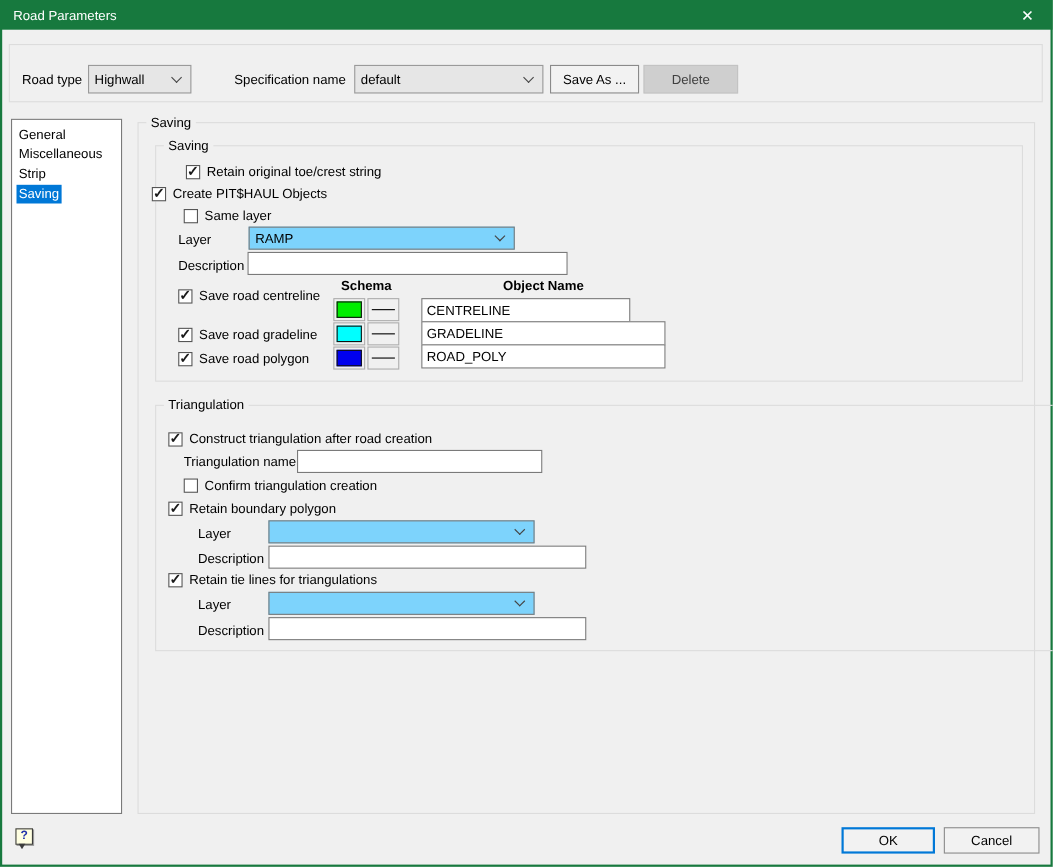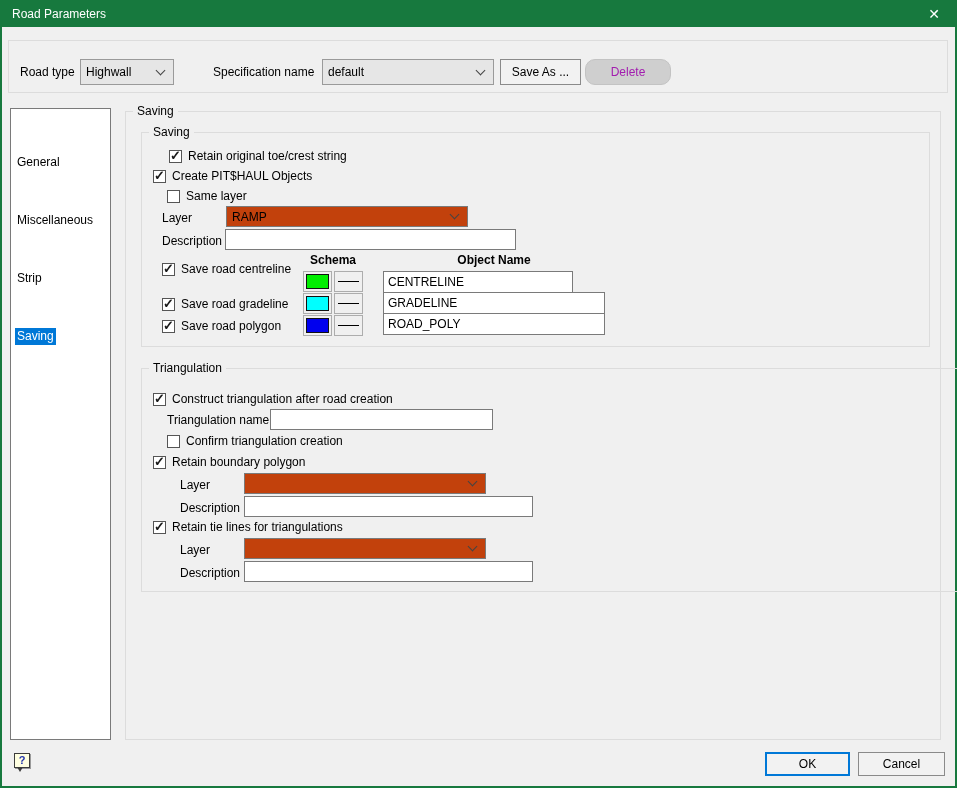--- a/index.html
+++ b/index.html
@@ -38,21 +38,21 @@
     position: absolute; top: -8px; left: 7px;
     background: #f0f0f0; padding: 0 4px; line-height: 15px; font-size: 12px;
   }
 
   
   .lbl { position: absolute; line-height: 15px; white-space: nowrap; }
   .hdr { position: absolute; font-weight: bold; text-align: center; line-height: 15px; }
 
   
   .combo {
-    position: absolute; background: #c2410c; border: 1px solid #7a7a7a;
+    position: absolute; background: #7dd3fc; border: 1px solid #7a7a7a;
     display: flex; align-items: center;
   }
   .combo.gray { background: #e6e6e6; border-color: #9a9a9a; align-items: center; }
   .combo .combo-text { margin-left: 5px; flex: 1; white-space: nowrap; overflow: hidden; }
   .chev {
     width: 7px; height: 7px; margin-right: 9px; margin-top: -4px;
     border-right: 1px solid #444; border-bottom: 1px solid #444;
     transform: rotate(45deg); flex: none;
   }
 
@@ -76,38 +76,38 @@
     content: "✓"; position: absolute; left: 0px; top: -2px;
     font-size: 13px; font-weight: 700; color: #1a1a1a; line-height: 14px;
   }
 
   
   .btn {
     position: absolute; background: #f2f2f2; border: 1px solid #8a8a8a;
     font-family: "Liberation Sans", sans-serif; font-size: 12px; color: #000;
     display: flex; align-items: center; justify-content: center; cursor: default;
   }
-  .btn.disabled { background: #cfcfcf; color: #a21caf; border-color: #c3c3c3; border-radius: 10px; }
+  .btn.disabled { background: #cfcfcf; color: #404040; border-color: #c3c3c3; }
   .btn.default { border: 2px solid #0078d7; }
 
   
   .swatch-btn, .line-btn {
     position: absolute; width: 29px; height: 21px;
     background: #f0f0f0; border: 1px solid #adadad;
     display: flex; align-items: center; justify-content: center;
   }
   .swatch { width: 23px; height: 15px; border: 1px solid #111; }
   .line-glyph { width: 21px; height: 0; border-top: 1px solid #000; }
 
   
   .listbox {
     position: absolute; left: 10px; top: 108px; width: 101px; height: 632px;
     background: #fff; border: 1px solid #7a7a7a; padding-top: 4px;
   }
-  .lb-item { height: 18px; line-height: 18px; padding-left: 4px; white-space: nowrap; margin-top: 40px; }
+  .lb-item { height: 18px; line-height: 18px; padding-left: 4px; white-space: nowrap; }
   .lb-item .lb-text { display: inline-block; padding: 0 2px; line-height: 17px; }
   .lb-item .lb-text.checked { background: #0078d7; color: #fff; }
 
   
   .help {
     position: absolute; left: 14px; top: 753px; width: 16px; height: 15px;
     background: #ffffe1; border: 1px solid #3c3c3c;
     box-shadow: 1px 1px 0 #9a9a9a;
     display: flex; align-items: center; justify-content: center;
   }
@@ -156,21 +156,21 @@
 </div>
 
 <div class="gbox" style="left:141px; top:132px; width:789px; height:215px;">
   <span class="gbox-label">Saving</span>
 </div>
 
 <div class="cbrow" style="left:169px; top:148px;">
   <span class="cb checked"></span>
   <span>Retain original toe/crest string</span>
 </div>
-<div class="cbrow" style="left:153px; top:168px;">
+<div class="cbrow" style="left:138px; top:168px;">
   <span class="cb checked"></span>
   <span>Create PIT$HAUL Objects</span>
 </div>
 <div class="cbrow" style="left:167px; top:188px;">
   <span class="cb"></span>
   <span>Same layer</span>
 </div>
 
 <div class="lbl" style="left:162px; top:211px;">Layer</div>
 <div class="combo" style="left:226px; top:206px; width:242px; height:21px;">

